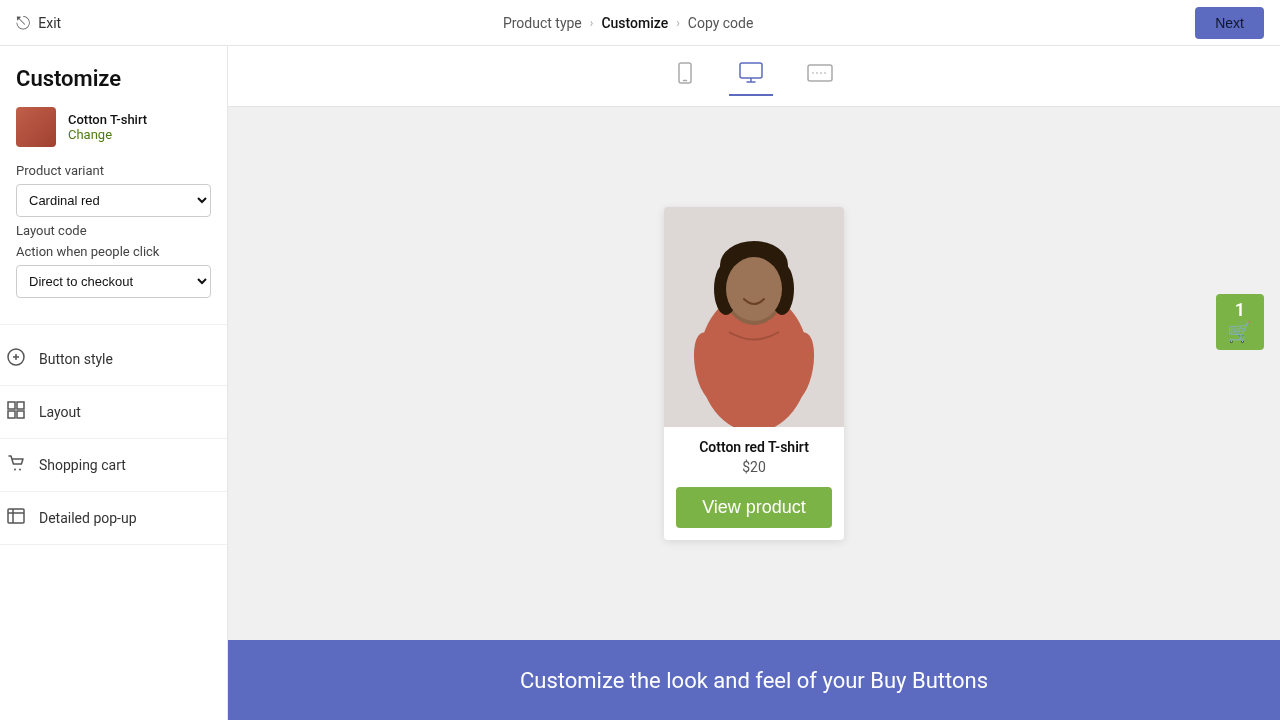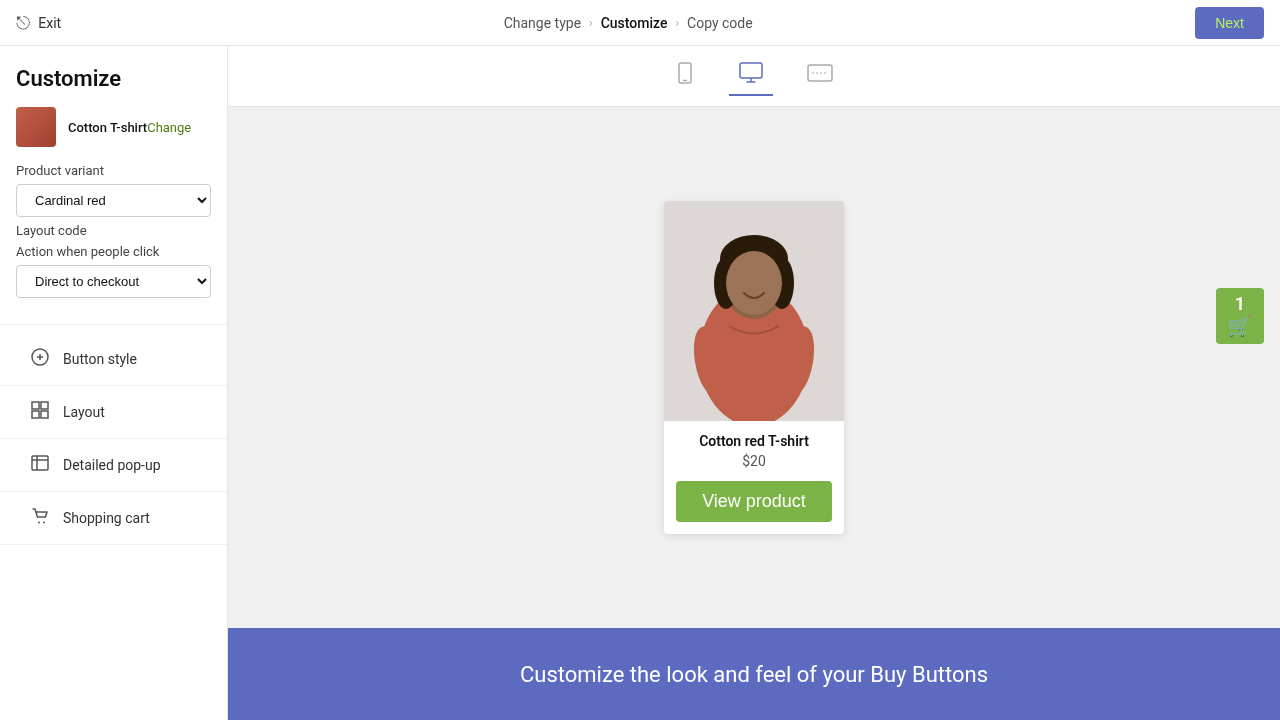--- a/index.html
+++ b/index.html
@@ -12,21 +12,21 @@
       padding: 0 16px;
     }
     .header-left { display: flex; align-items: center; gap: 8px; cursor: pointer; }
     .header-exit-icon { color: #555; font-size: 18px; }
     .header-exit-label { font-size: 14px; color: #333; }
     .header-breadcrumb { display: flex; align-items: center; gap: 8px; font-size: 14px; }
     .breadcrumb-item { color: #555; }
     .breadcrumb-item.active { color: #111; font-weight: 500; }
     .breadcrumb-sep { color: #aaa; font-size: 12px; }
     .header-next-btn {
-      background: #5c6bc0; color: #bef264; border: none; border-radius: 4px;
+      background: #5c6bc0; color: #0f172a; border: none; border-radius: 4px;
       padding: 8px 20px; font-size: 14px; font-weight: 500; cursor: pointer;
     }
 
     
     .main-layout { display: flex; height: calc(720px - 46px); }
 
     
     .sidebar {
       width: 228px; background: #fff; border-right: 1px solid #e5e5e5;
       display: flex; flex-direction: column; flex-shrink: 0;
@@ -36,36 +36,36 @@
     .product-row { display: flex; align-items: center; gap: 12px; margin-bottom: 16px; }
     .product-thumb {
       width: 40px; height: 40px; border-radius: 4px; background: #c0604a;
       flex-shrink: 0; overflow: hidden;
     }
     .product-thumb-inner {
       width: 100%; height: 100%;
       background: linear-gradient(135deg, #c0604a 0%, #a04030 100%);
       display: flex; align-items: center; justify-content: center;
     }
-    .product-info { display: flex; flex-direction: row; }
+    .product-info { display: flex; flex-direction: column; }
     .product-name { font-size: 13px; font-weight: 500; color: #111; }
     .product-change { font-size: 13px; color: #4d7c0f; cursor: pointer; }
 
     .field-group { margin-bottom: 6px; }
     .field-label { font-size: 13px; color: #444; margin-bottom: 6px; }
     .field-select {
-      width: 100%; padding: 7px 14px; border: 1px solid #ccc; border-radius: 4px;
+      width: 100%; padding: 7px 8px; border: 1px solid #ccc; border-radius: 4px;
       font-size: 13px; color: #111; background: #fff; appearance: auto; cursor: pointer;
     }
 
     
     .sidebar-nav { padding: 8px 0; }
     .nav-item {
       display: flex; align-items: center; gap: 12px;
-      padding: 14px 29px; cursor: pointer; border-bottom: 1px solid #f0f0f0;
+      padding: 14px 5px; cursor: pointer; border-bottom: 1px solid #f0f0f0;
     }
     .nav-icon { font-size: 18px; color: #555; width: 22px; text-align: center; }
     .nav-label { font-size: 14px; color: #333; }
 
     
     .preview-area {
       flex: 1; display: flex; flex-direction: column; background: #f0f0f0;
     }
     .preview-toolbar {
       background: #fff; border-bottom: 1px solid #e5e5e5;
@@ -108,33 +108,33 @@
       display: flex; flex-direction: column; align-items: center; justify-content: center;
       color: #fff; cursor: pointer;
     }
     .cart-count { font-size: 18px; font-weight: 600; }
     .cart-icon-sym { font-size: 20px; }
 
     
     .bottom-banner {
       background: #5c6bc0; color: #fff;
       display: flex; align-items: center; justify-content: center;
-      height: 92px; font-size: 22px; font-weight: 400;
+      height: 80px; font-size: 22px; font-weight: 400;
     }
   </style>
 </head>
 <body>
 
 <div class="header">
   <div class="header-left">
     <span class="header-exit-icon">⎋</span>
     <span class="header-exit-label">Exit</span>
   </div>
   <div class="header-breadcrumb">
-    <span class="breadcrumb-item">Change type</span>
+    <span class="breadcrumb-item">Product type</span>
     <span class="breadcrumb-sep">›</span>
     <span class="breadcrumb-item active">Customize</span>
     <span class="breadcrumb-sep">›</span>
     <span class="breadcrumb-item">Copy code</span>
   </div>
   <button class="header-next-btn">Next</button>
 </div>
 
 <div class="main-layout">
 
@@ -187,36 +187,36 @@
             <rect x="11" y="2" width="7" height="7" stroke="#555" stroke-width="1.5"></rect>
             <rect x="2" y="11" width="7" height="7" stroke="#555" stroke-width="1.5"></rect>
             <rect x="11" y="11" width="7" height="7" stroke="#555" stroke-width="1.5"></rect>
           </svg>
         </span>
         <span class="nav-label">Layout</span>
       </div>
       <div class="nav-item">
         <span class="nav-icon">
           <svg width="20" height="20" viewBox="0 0 20 20" fill="none">
+            <path d="M3 3h2l2.4 8h8l1.6-5H6" stroke="#555" stroke-width="1.5" stroke-linecap="round" stroke-linejoin="round"></path>
+            <circle cx="9" cy="16.5" r="1" fill="#555"></circle>
+            <circle cx="14" cy="16.5" r="1" fill="#555"></circle>
+          </svg>
+        </span>
+        <span class="nav-label">Shopping cart</span>
+      </div>
+      <div class="nav-item">
+        <span class="nav-icon">
+          <svg width="20" height="20" viewBox="0 0 20 20" fill="none">
             <rect x="2" y="3" width="16" height="14" rx="1" stroke="#555" stroke-width="1.5"></rect>
             <line x1="2" y1="7" x2="18" y2="7" stroke="#555" stroke-width="1.5"></line>
             <line x1="7" y1="3" x2="7" y2="17" stroke="#555" stroke-width="1.5"></line>
           </svg>
         </span>
         <span class="nav-label">Detailed pop-up</span>
-      </div>
-      <div class="nav-item">
-        <span class="nav-icon">
-          <svg width="20" height="20" viewBox="0 0 20 20" fill="none">
-            <path d="M3 3h2l2.4 8h8l1.6-5H6" stroke="#555" stroke-width="1.5" stroke-linecap="round" stroke-linejoin="round"></path>
-            <circle cx="9" cy="16.5" r="1" fill="#555"></circle>
-            <circle cx="14" cy="16.5" r="1" fill="#555"></circle>
-          </svg>
-        </span>
-        <span class="nav-label">Shopping cart</span>
       </div>
     </div>
   </div>
 
   <div style="flex:1; display:flex; flex-direction:column;">
     <div class="preview-area">
 
       <div class="preview-toolbar">
         <span class="toolbar-icon" title="Mobile">
           <svg width="20" height="22" viewBox="0 0 20 22" fill="none">

